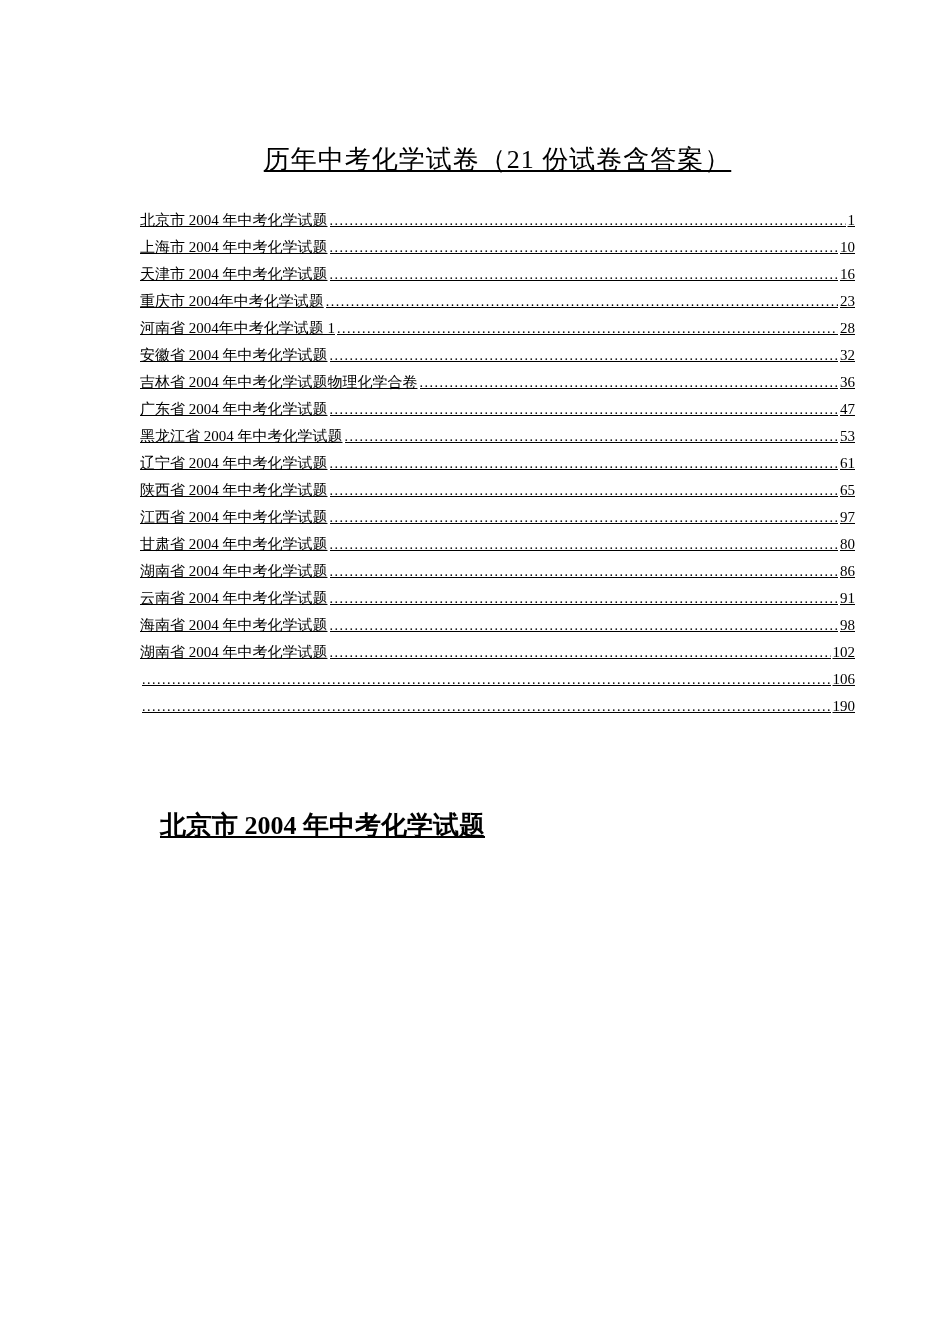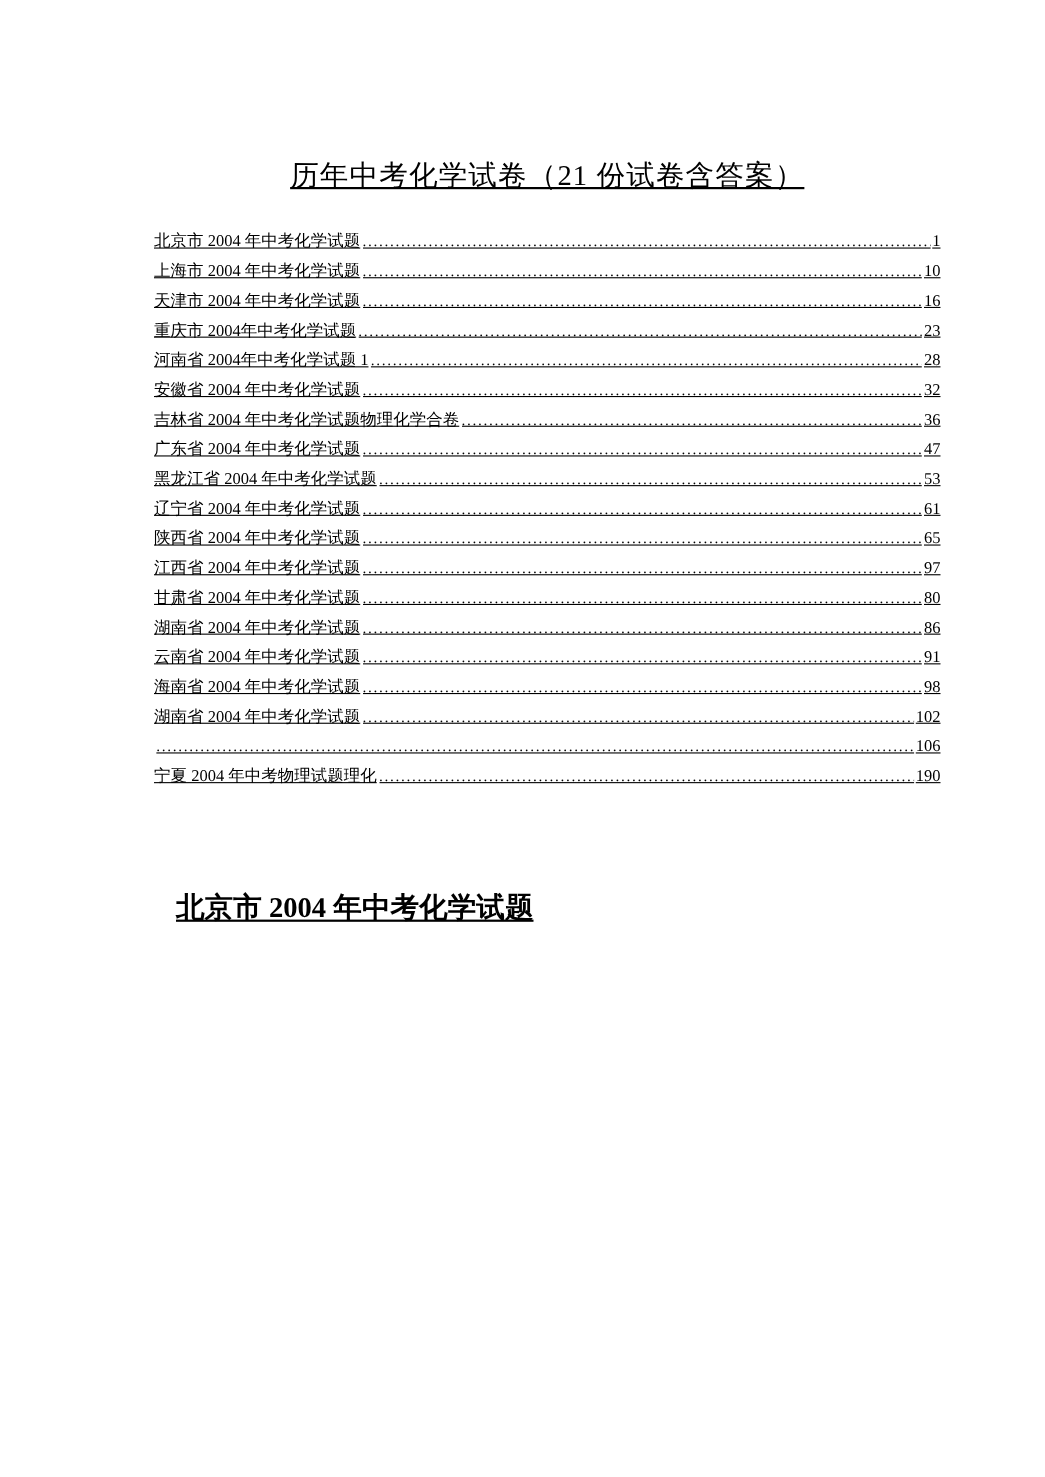--- a/index.html
+++ b/index.html
@@ -153,21 +153,20 @@
       <div class="toc-row">
       <span class="toc-title">湖南省 2004 年中考化学试题</span>
       <span class="toc-dots"></span>
       <span class="toc-page">102</span>
     </div>
       <div class="toc-row">
       <span class="toc-dots"></span>
       <span class="toc-page">106</span>
     </div>
       <div class="toc-row">
-      <span class="toc-title">宁夏 2004 年中考物理试题理化</span>
       <span class="toc-dots"></span>
       <span class="toc-page">190</span>
     </div>
     </div>
 
   <h2 class="section-heading">北京市 2004 年中考化学试题</h2>
 
   <div class="exam-body">
 
   <div class="body-line"></div>

